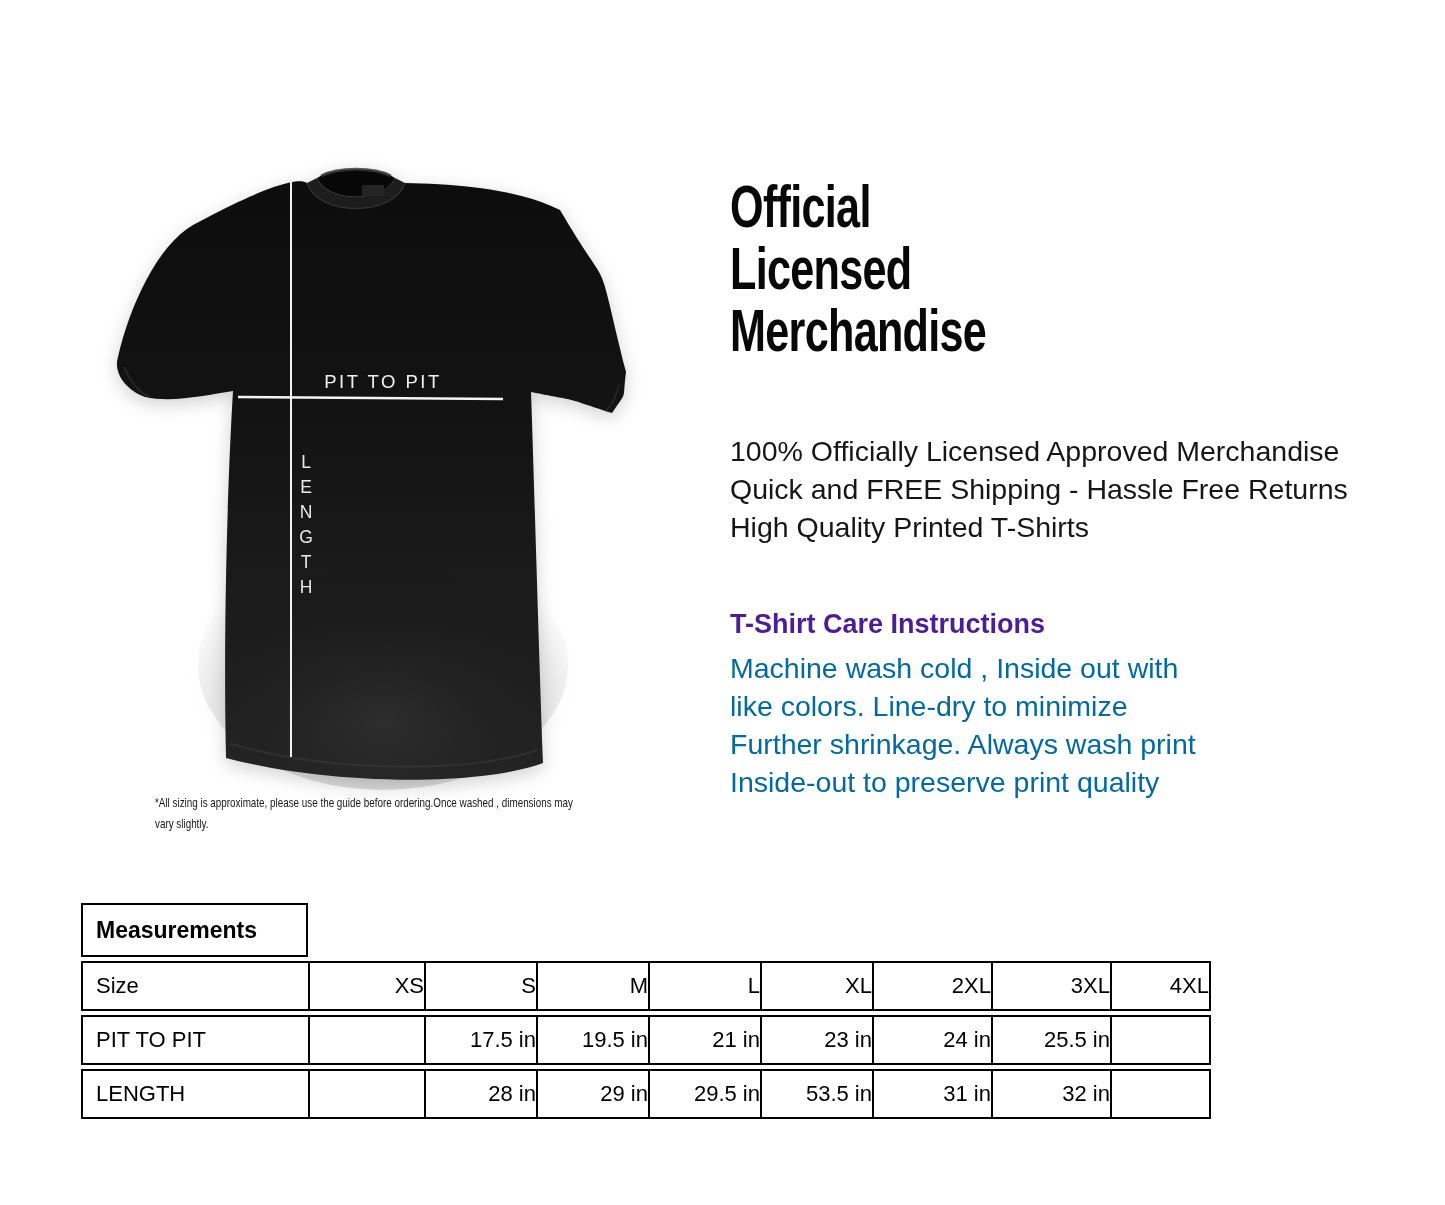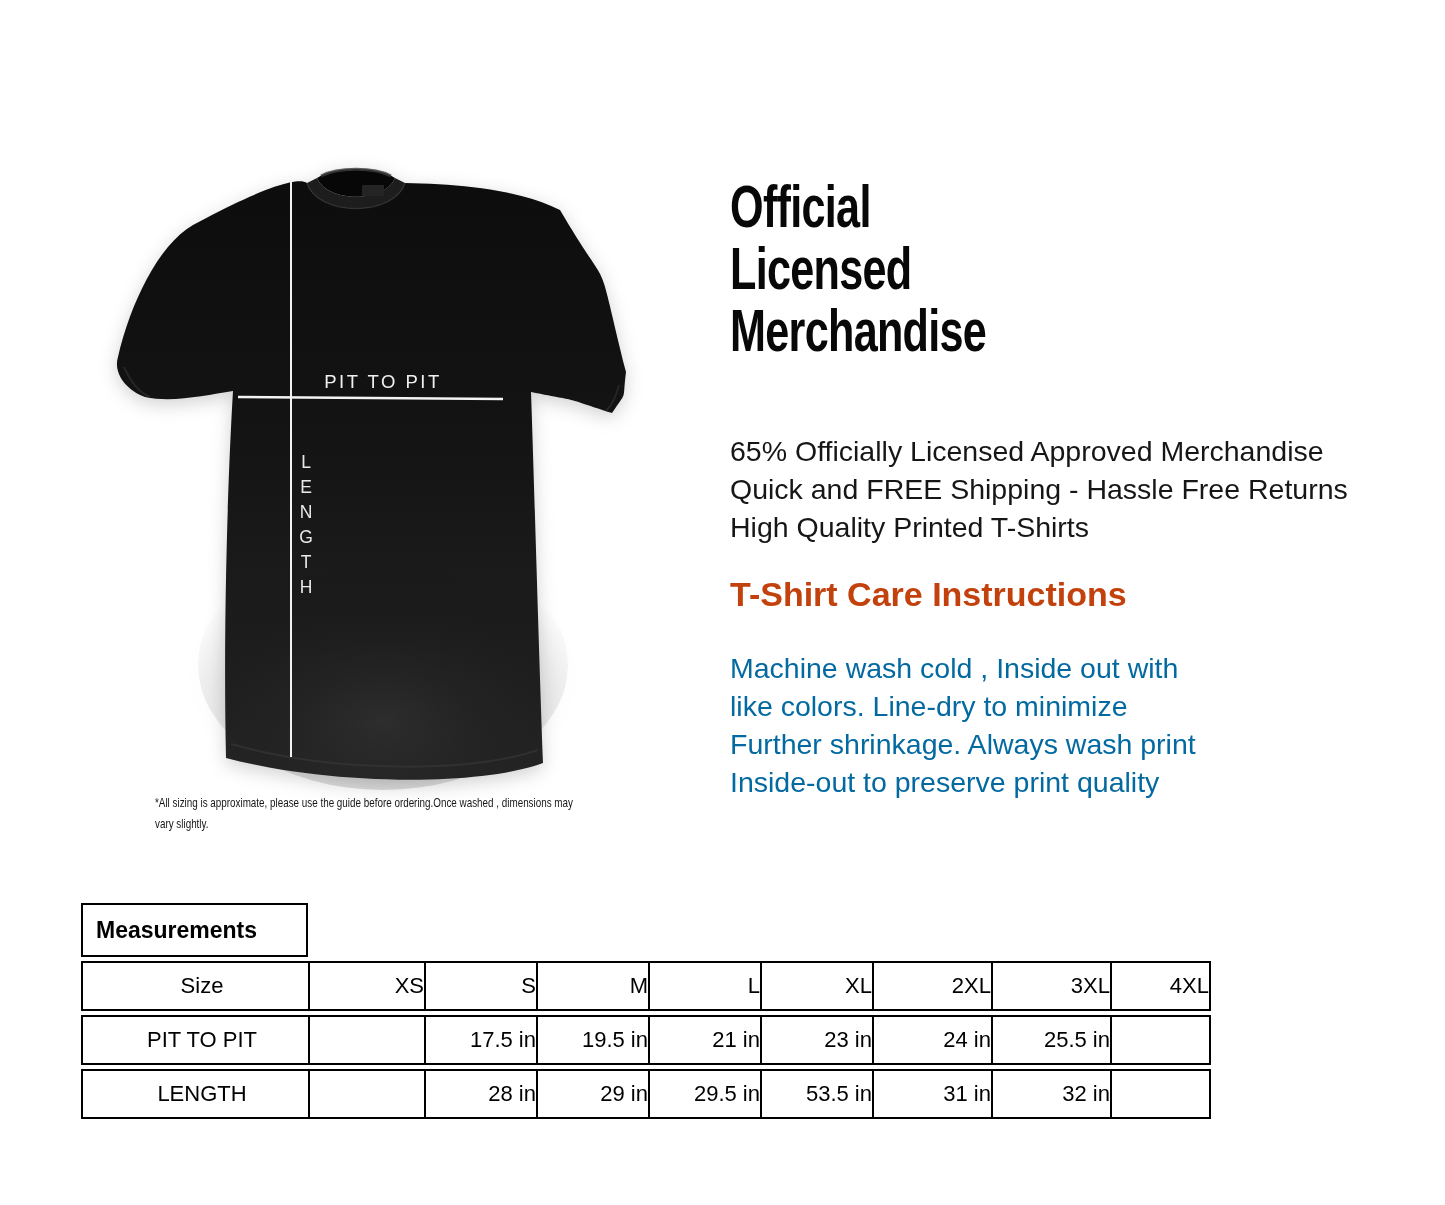--- a/index.html
+++ b/index.html
@@ -24,22 +24,22 @@
   .heading {
     position:absolute; left:730px; top:176px;
     font-size:60px; font-weight:bold; line-height:62px; color:#080808;
     letter-spacing:-1px; transform:scaleX(0.72); transform-origin:0 0; white-space:nowrap;
   }
   .description {
     position:absolute; left:730px; top:432px;
     font-size:28.5px; line-height:38px; color:#161616; white-space:nowrap;
   }
   .care-title {
-    position:absolute; left:730px; top:575px;
-    font-size:34px; font-weight:bold; line-height:38px; color:#c2410c; white-space:nowrap;
+    position:absolute; left:730px; top:605px;
+    font-size:27px; font-weight:bold; line-height:38px; color:#4c1d95; white-space:nowrap;
   }
   .care-text {
     position:absolute; left:730px; top:649px;
     font-size:28.5px; line-height:38px; color:#0369a1; white-space:nowrap;
   }
 
   
   .table-area { position:absolute; left:81px; top:903px; width:1271px; }
   .meas-box {
     width:227px; height:54px; border:2px solid #000;
@@ -49,21 +49,21 @@
   .trow {
     display:flex; width:1130px; height:50px; border:2px solid #000; background:#fff;
   }
   .trow.first { margin-top:4px; }
   .trow + .trow { margin-top:4px; }
   .cell {
     height:46px; line-height:46px; font-size:22px; color:#000;
     border-right:2px solid #000; text-align:right; overflow:hidden;
   }
   .cell:last-child { border-right:none; }
-  .cell.label { text-align:center; padding-left:13px; }
+  .cell.label { text-align:left; padding-left:13px; }
   .c0 { width:227px; } .c1 { width:116px; }
   .c2,.c3,.c4,.c5 { width:112px; }
   .c6,.c7 { width:113px;margin-left:6px; } .c8 { flex:1; }
 </style>
 </head>
 <body>
 
 <div class="page">
 
   <div class="shirt-wrap">
@@ -128,21 +128,21 @@
     <div>vary slightly.</div>
   </div>
 
   <div class="heading">
     <div>Official</div>
     <div>Licensed</div>
     <div>Merchandise</div>
   </div>
 
   <div class="description">
-    <div>65% Officially Licensed Approved Merchandise</div>
+    <div>100% Officially Licensed Approved Merchandise</div>
     <div>Quick and FREE Shipping - Hassle Free Returns</div>
     <div>High Quality Printed T-Shirts</div>
   </div>
 
   <div class="care-title">T-Shirt Care Instructions</div>
 
   <div class="care-text">
     <div>Machine wash cold , Inside out with</div>
     <div>like colors. Line-dry to minimize</div>
     <div>Further shrinkage. Always wash print</div>

